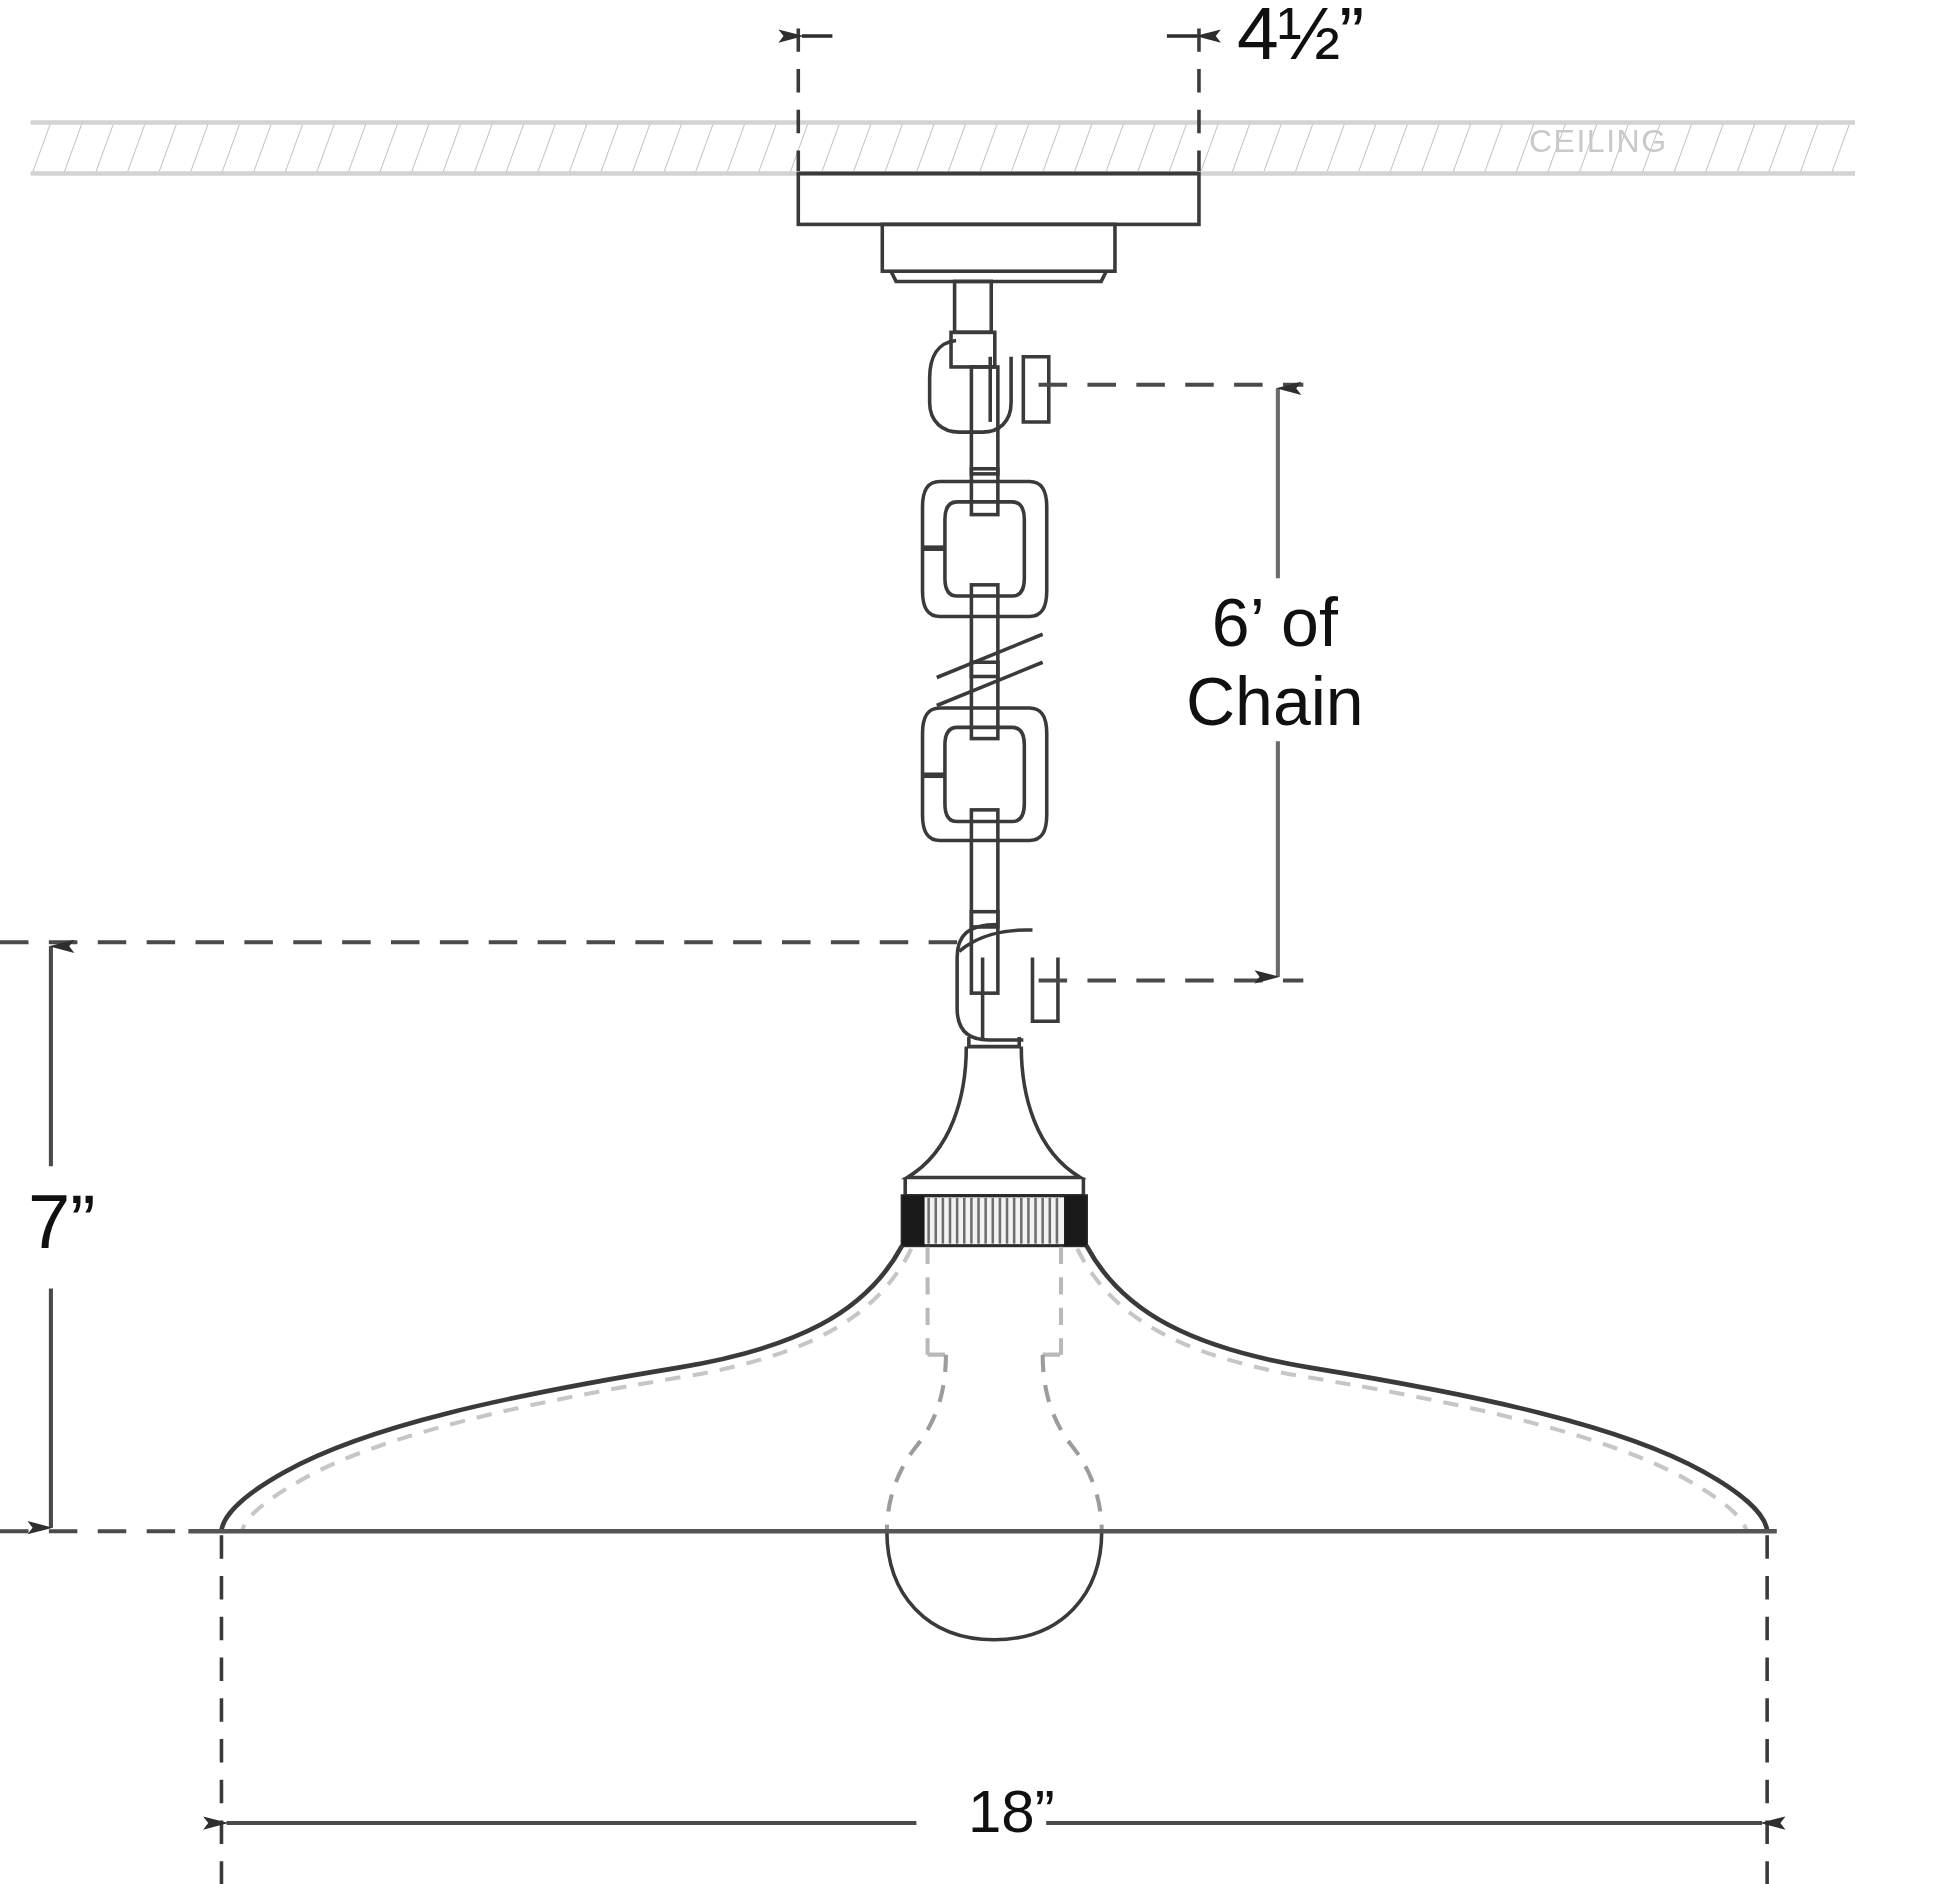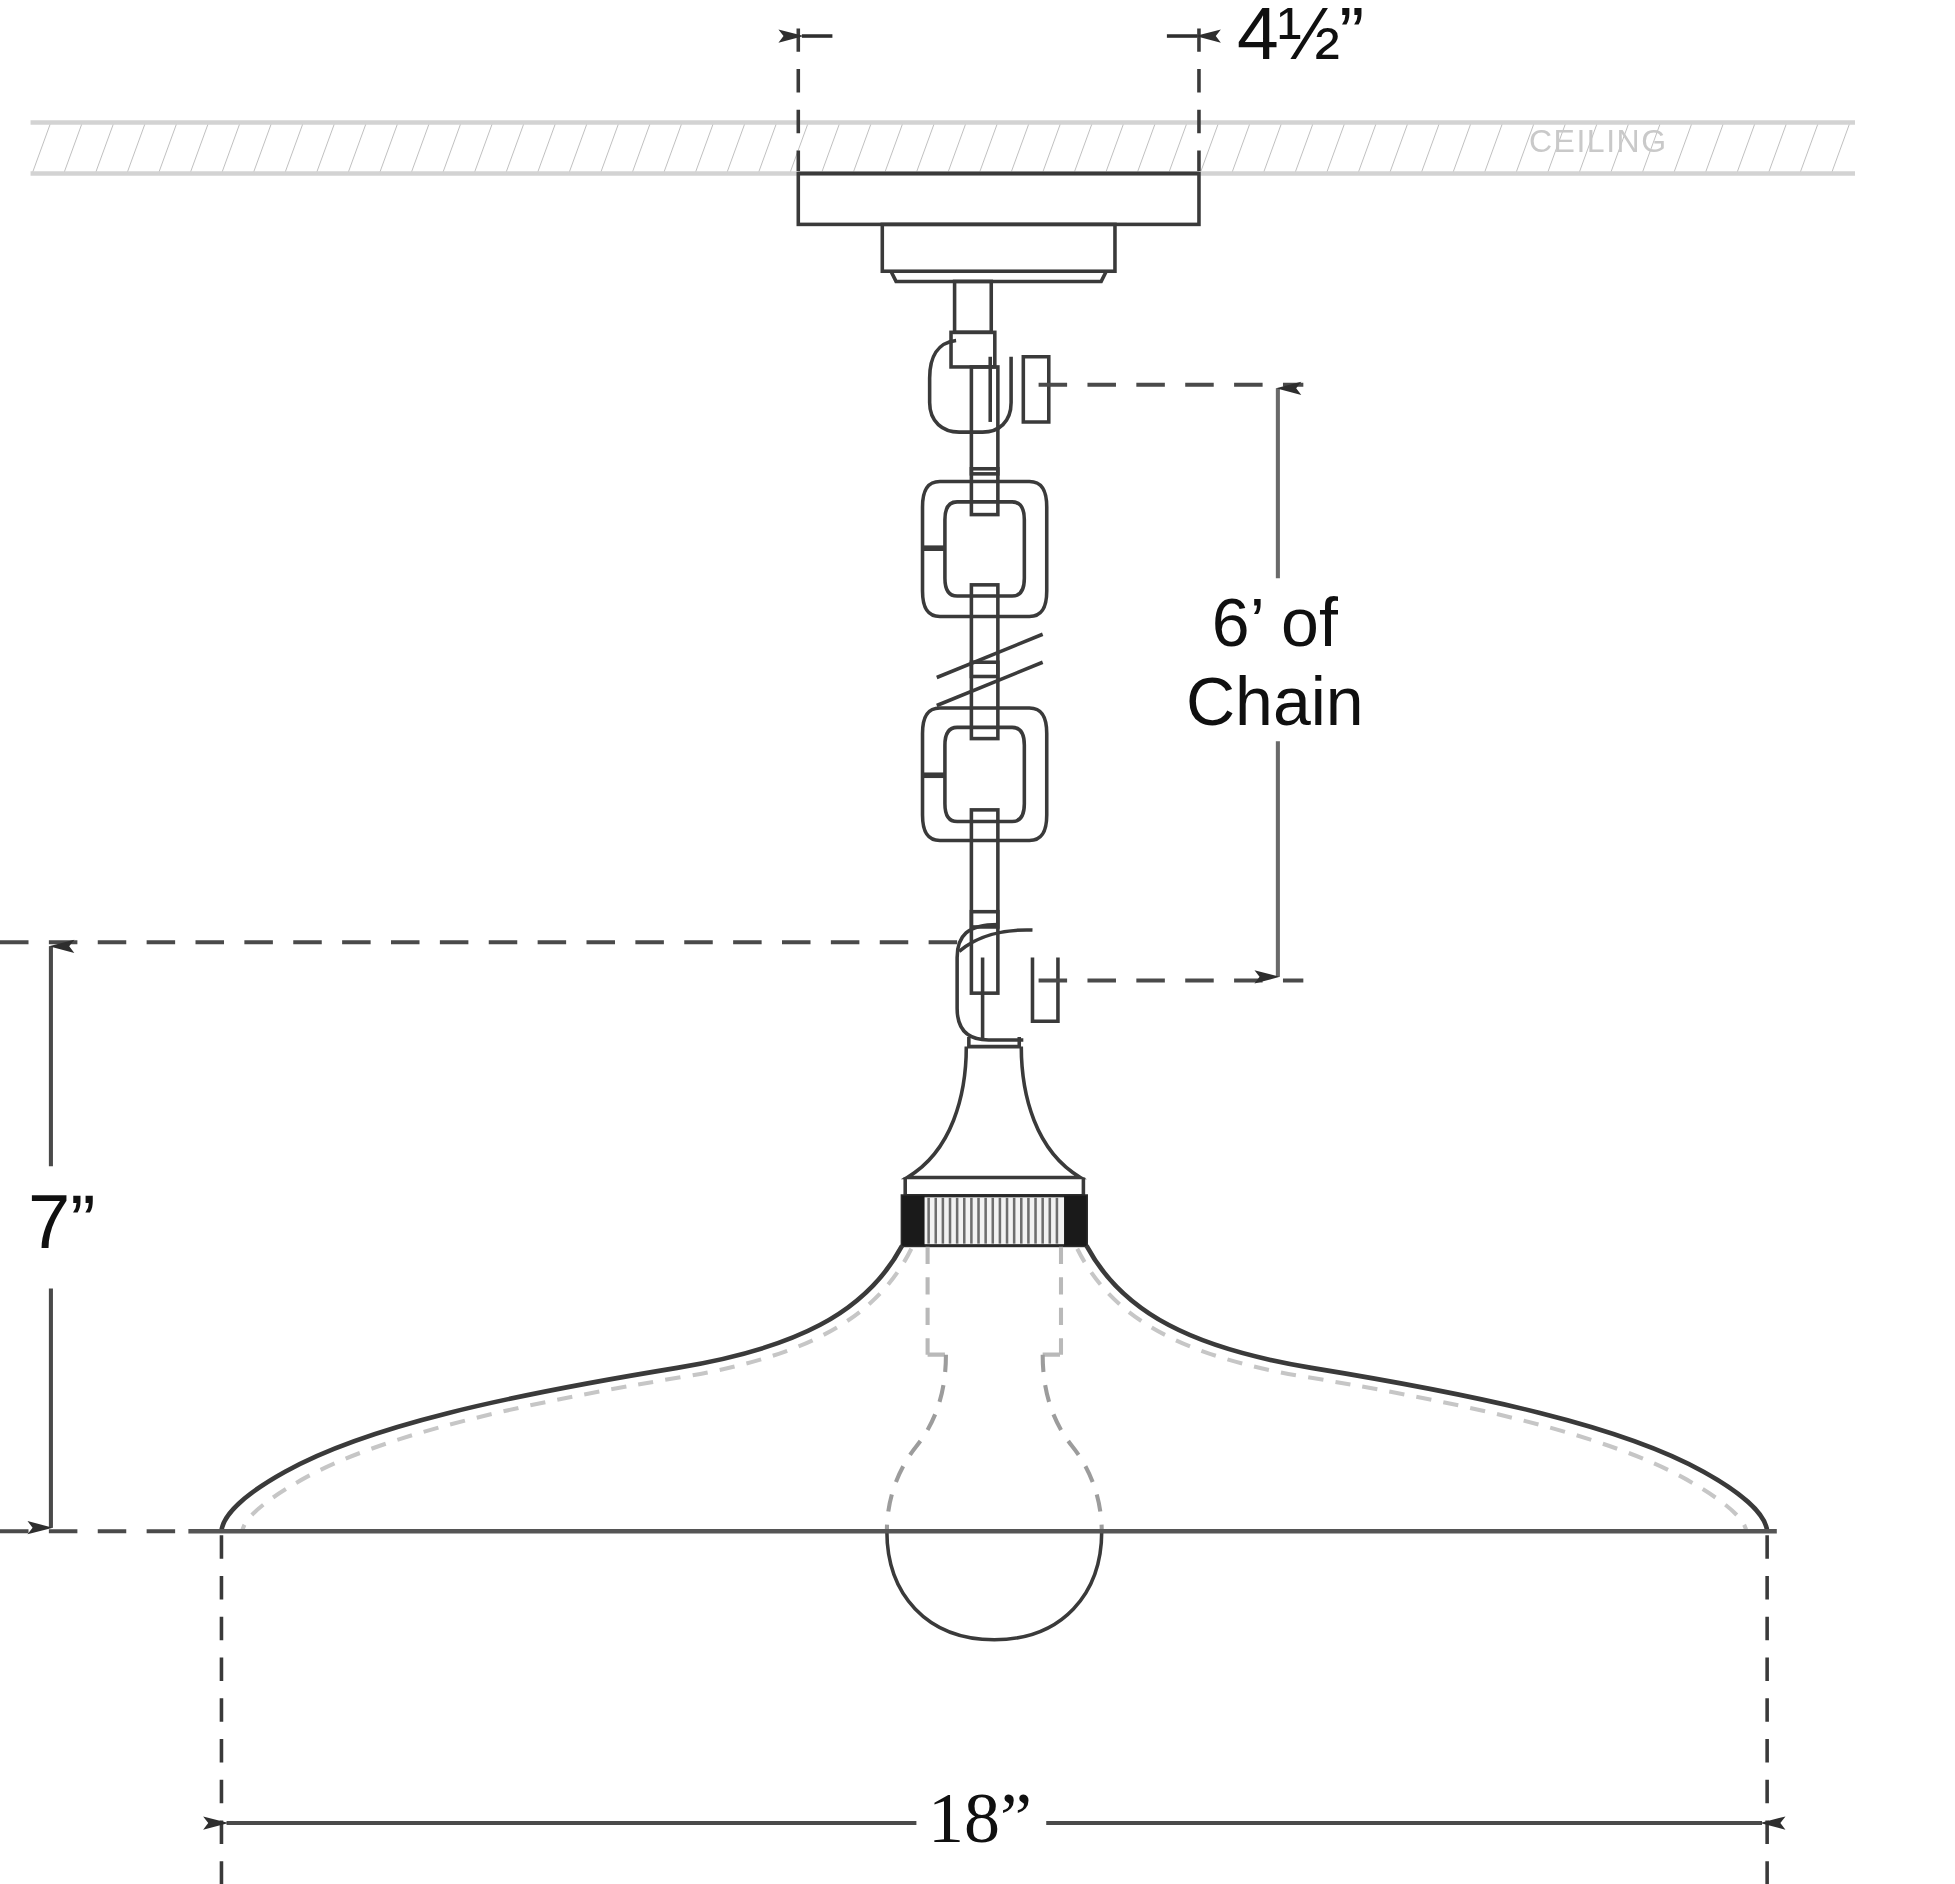--- a/index.html
+++ b/index.html
@@ -41,24 +41,23 @@
     font-weight:400;
     text-align:center;
     line-height:1.16;
   }
   #lbl-height-dim{
     left:28px; top:1184px;
     font-size:76px;
     font-weight:400;
   }
   #lbl-width-dim{
-    left:928px; top:1782px;
-    font-size:72px;
-    font-weight:400;
-    font-family:Liberation Serif, serif;
+    left:968px; top:1782px;
+    font-size:60px;
+    font-weight:400;
   }
   #lbl-ceiling{
     left:1487px; top:125px;
     font-size:32px;
     font-weight:400;
     letter-spacing:1.5px;
     color:#c9c9c9;
     margin-left:42px;
   }
 </style>

